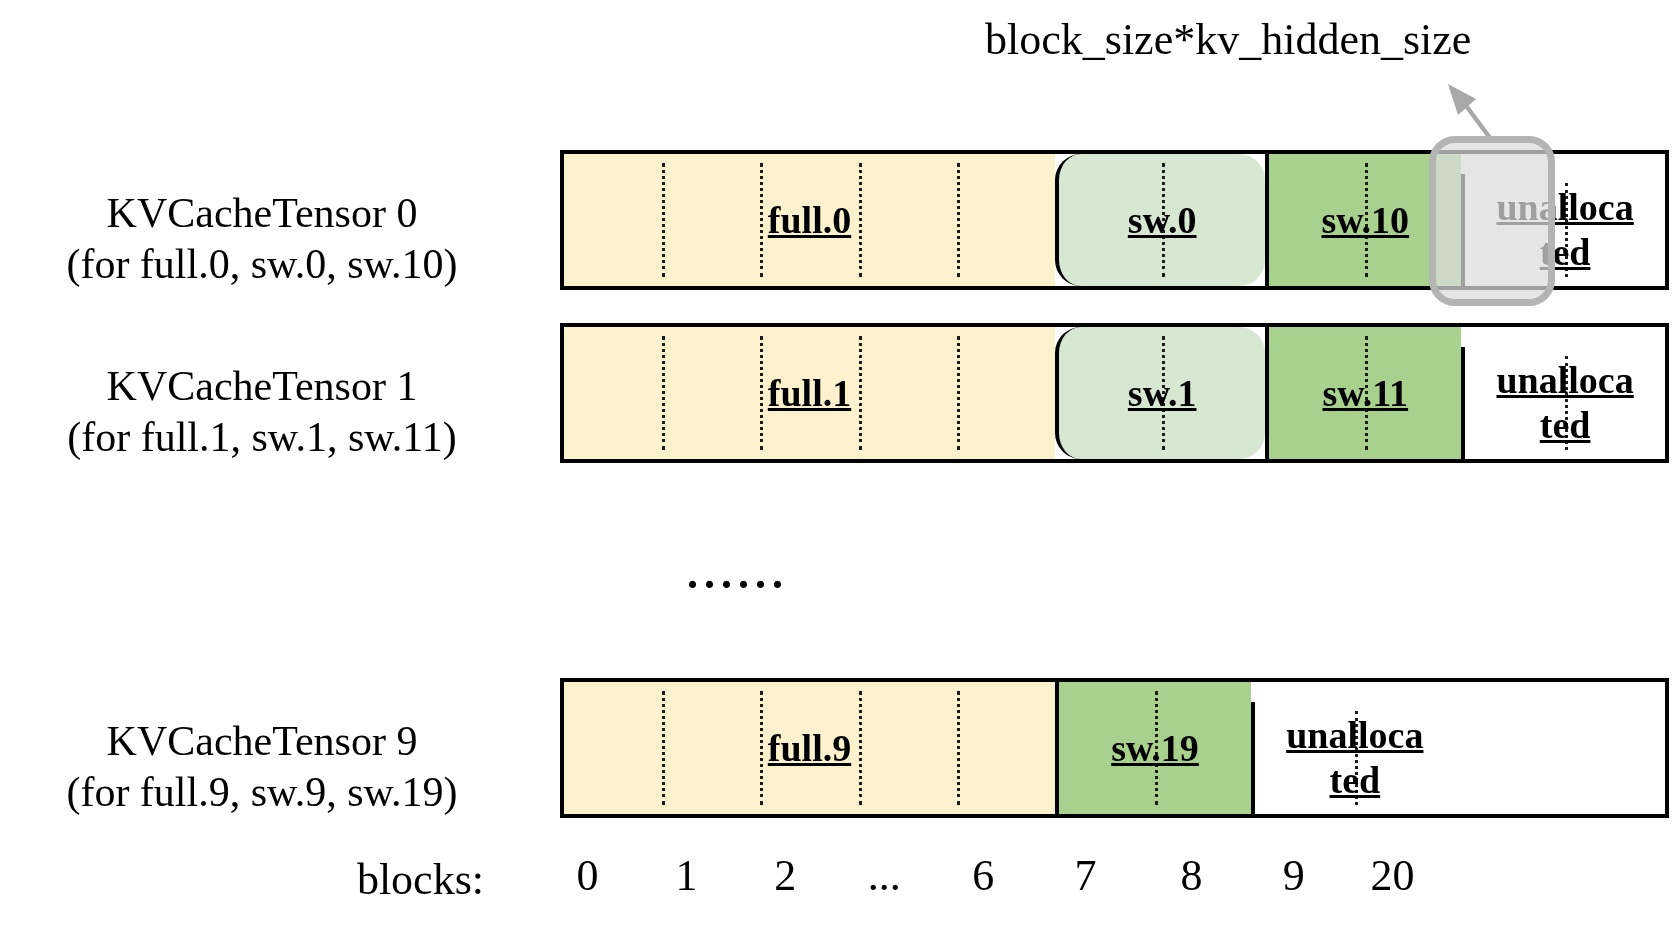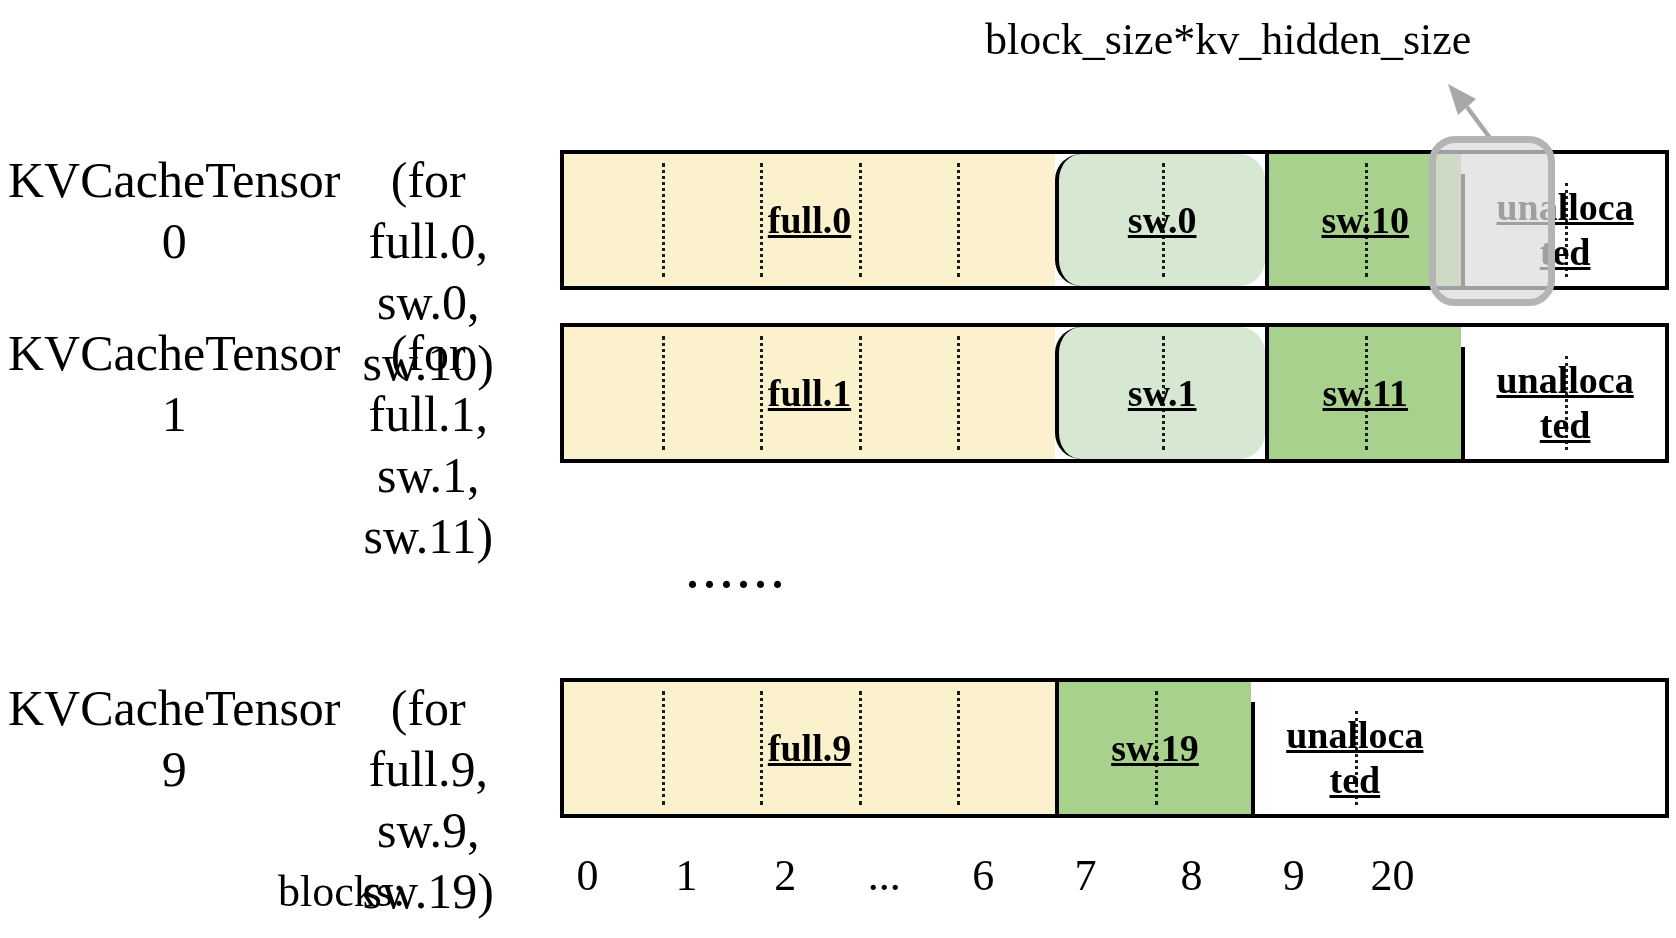--- a/index.html
+++ b/index.html
@@ -9,22 +9,22 @@
   html,body{margin:0;padding:0;background:#fff;}
   .canvas{position:relative;width:1676px;height:938px;background:#fff;overflow:hidden;
           font-family:"Liberation Serif", serif;color:#000000;}
 
   
   .annotation{position:absolute;left:985px;top:14px;font-size:44px;white-space:nowrap;}
 
   
   .trow{position:absolute;left:0;right:0;height:140px;}
   .row-label{position:absolute;left:8px;top:0;width:508px;height:140px;display:flex;
-             flex-direction:row;justify-content:flex-end;text-align:center;
-             font-size:50px;line-height:1.22;}
+             flex-direction:column;justify-content:flex-end;text-align:center;
+             font-size:42px;line-height:1.22;}
   .bar{position:absolute;left:560px;top:0;width:1109px;height:140px;border:4px solid #000;
        display:flex;box-sizing:border-box;background:#fff;text-decoration:underline;}
   .sec{position:relative;display:flex;align-items:center;justify-content:center;box-sizing:border-box;}
   .sec + .sec{border-left:4px solid #000;}
   .sec-full{width:44.6%;background:var(--full-bg);}
   .sec-sw{width:19.1%;background:var(--sw-bg);border-radius:26px;}
   .sec-sw2{width:17.8%;background:var(--sw-hi-bg);}
   .sec-un{width:18.5%;background:var(--unallocated-bg);margin-top:20px;}
   .sec-label{position:relative;z-index:2;font-weight:bold;font-size:38px;text-align:center;
              white-space:pre-line;line-height:1.18;}
@@ -38,21 +38,21 @@
   .arrow-svg{position:absolute;left:0;top:0;width:1676px;height:938px;z-index:4;pointer-events:none;}
   .arrow-line{stroke:var(--arrow);stroke-width:4.5;fill:none;}
   .arrow-head{fill:var(--arrow);stroke:none;}
 
   
   .mid-ellipsis{position:absolute;left:628px;top:548px;width:220px;text-align:center;
                 font-size:44px;font-weight:bold;letter-spacing:6px;}
 
   
   .axis{position:absolute;top:850px;left:0;right:0;height:60px;font-size:44px;}
-  .axis-label{position:absolute;left:278px;width:206px;top:16px;text-align:left;}
+  .axis-label{position:absolute;left:278px;width:206px;top:4px;text-align:right;}
   .axis-ticks{position:absolute;left:538px;width:1109px;top:0;display:flex;}
   .tg{display:flex;}
   .tg-full{width:44.6%;}
   .tg-sw{width:19.1%;}
   .tg-sw2{width:17.8%;}
   .tg-un{width:18.5%;}
   .tick{flex:1;text-align:center;}
 </style>
 </head>
 <body>

